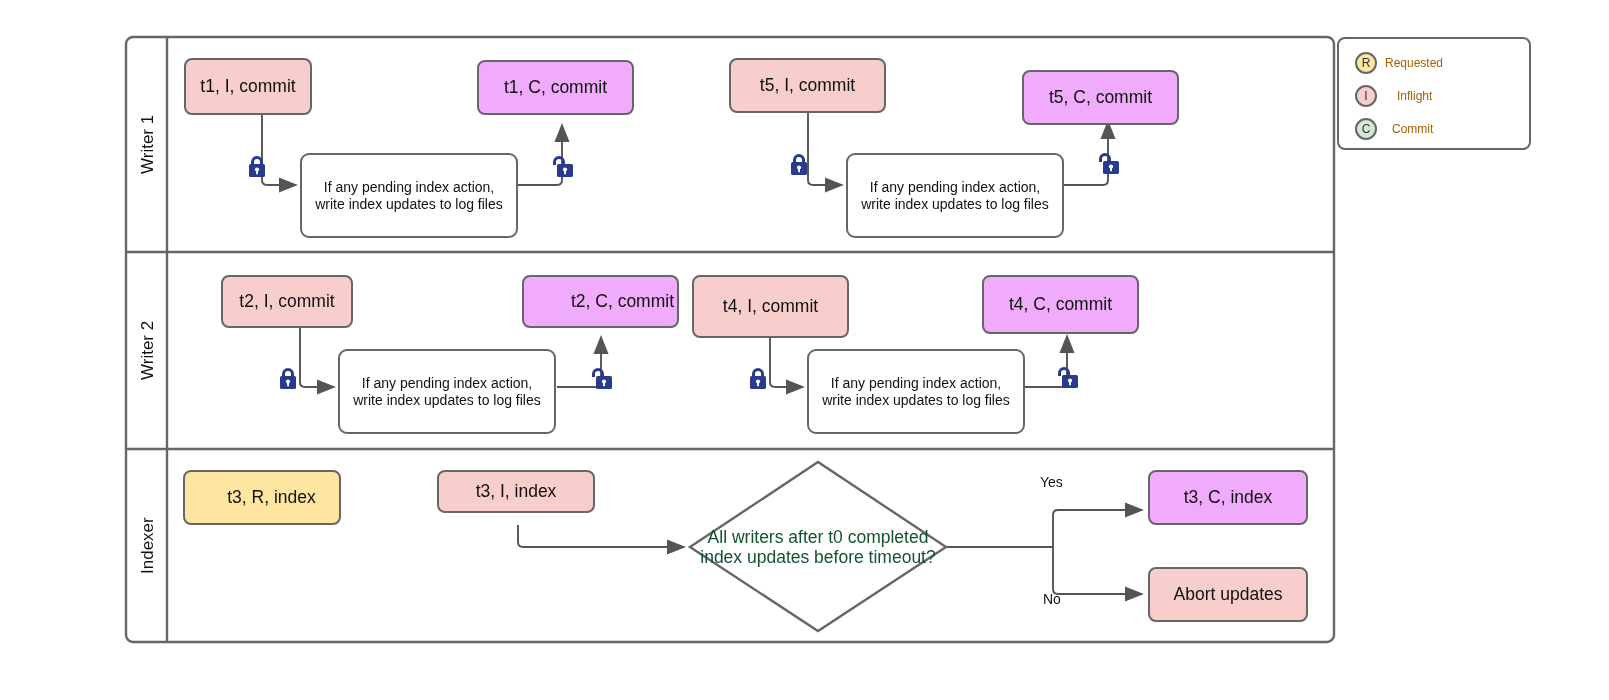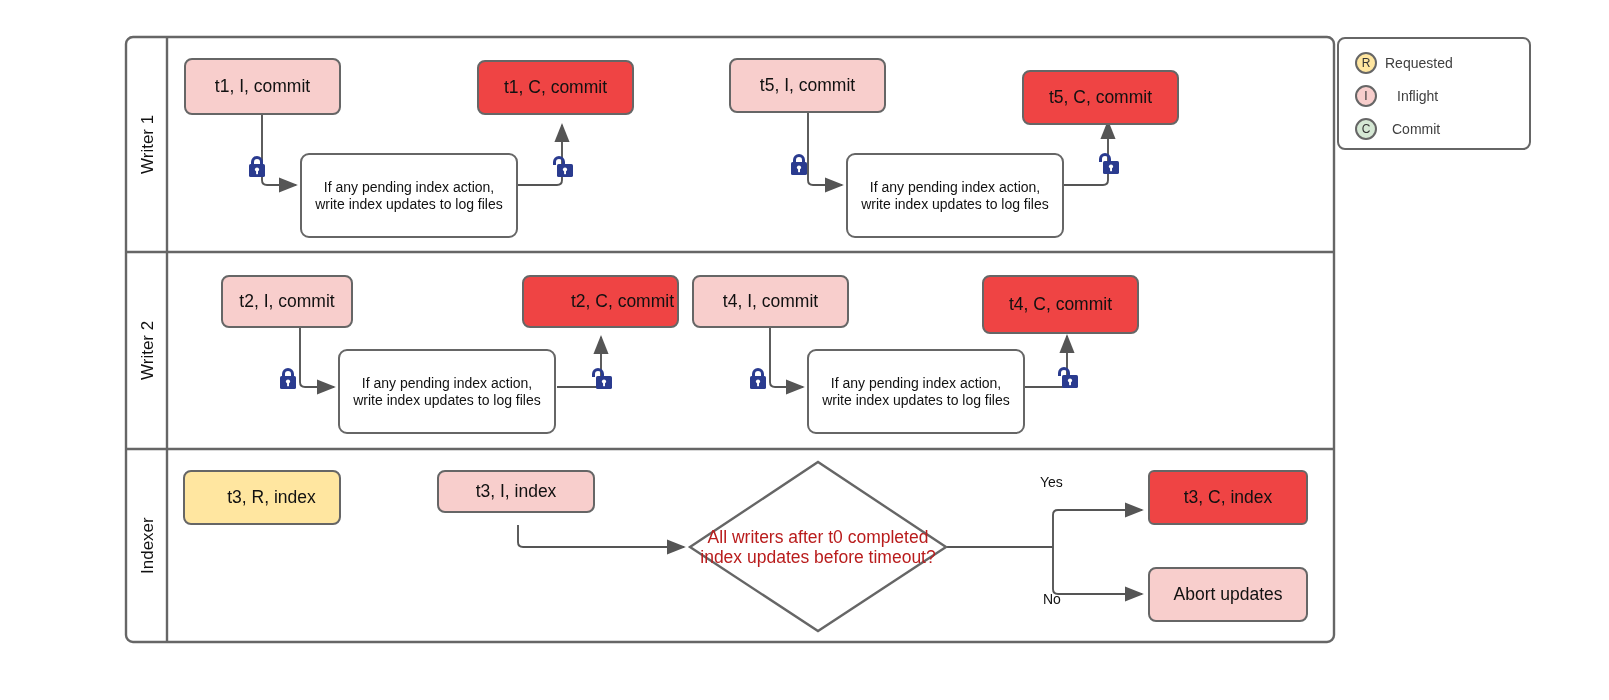--- a/index.html
+++ b/index.html
@@ -12,33 +12,33 @@
   svg#canvas{position:absolute;left:0;top:0;width:1609px;height:700px;}
   .lbl{
     position:absolute;display:flex;align-items:center;justify-content:center;
     text-align:center;line-height:1.16;pointer-events:none;
   }
   .nodebox{position:absolute;box-sizing:border-box;
     border:2.2px solid #666666;border-radius:8px;
     display:flex;align-items:center;justify-content:center;
     text-align:center;font-size:17.5px;color:#111;line-height:1.18;}
   .pink{background:#f8cecc;}
-  .green{background:#ef4444;}
+  .green{background:#f0abfc;}
   .yellow{background:#ffe6a0;padding-left:19px;}
   .white{background:#ffffff;border-radius:9px;font-size:14px;padding:4px 6px;}
   .lane-label{position:absolute;font-size:17px;color:#111;
     writing-mode:vertical-rl;transform:rotate(180deg);
     display:flex;align-items:center;justify-content:center;}
   .legend-box{position:absolute;left:1337px;top:37px;width:194px;height:113px;
     box-sizing:border-box;border:2.2px solid #666;border-radius:8px;background:#fff;}
   .legend-row{position:absolute;left:16px;display:flex;align-items:center;height:26px;}
   .legend-dot{width:22px;height:22px;border-radius:50%;border:2px solid #666;
     display:flex;align-items:center;justify-content:center;
     font-size:12px;color:#333;box-sizing:border-box;margin-right:8px;}
-  .legend-text{font-size:14px;color:#404040;}
+  .legend-text{font-size:12px;color:#a16207;}
   .branch-label{position:absolute;font-size:14px;color:#111;}
 </style>
 </head>
 <body>
 
 <div id="stage">
 
   <svg id="canvas">
     <defs>
       <marker id="arrow" markerWidth="10" markerHeight="8" refX="9" refY="4" orient="auto">
@@ -128,45 +128,45 @@
       <rect x="4" y="11" width="16" height="13" rx="1.6" fill="#2a3b8f"></rect>
       <circle cx="12" cy="16.5" r="2.1" fill="#ffffff"></circle>
       <rect x="11.1" y="17" width="1.9" height="4.2" fill="#ffffff"></rect>
     </g>
   </svg>
 
   <div class="lane-label" style="left:128px;top:37px;width:39px;height:215px;">Writer 1</div>
   <div class="lane-label" style="left:128px;top:252px;width:39px;height:197px;">Writer 2</div>
   <div class="lane-label" style="left:128px;top:449px;width:39px;height:193px;">Indexer</div>
 
-  <div class="nodebox pink" style="left:184px;top:58px;width:157px;height:57px;">t1, I, commit</div>
+  <div class="nodebox pink" style="left:184px;top:58px;width:128px;height:57px;">t1, I, commit</div>
   <div class="nodebox green" style="left:477px;top:60px;width:157px;height:55px;">t1, C, commit</div>
   <div class="nodebox white" style="left:300px;top:153px;width:218px;height:85px;">If any pending index action, write index updates to log files</div>
 
   <div class="nodebox pink" style="left:729px;top:58px;width:157px;height:55px;">t5, I, commit</div>
   <div class="nodebox green" style="left:1022px;top:58px;width:157px;height:55px;margin-top:12px;">t5, C, commit</div>
   <div class="nodebox white" style="left:846px;top:153px;width:218px;height:85px;">If any pending index action, write index updates to log files</div>
 
   <div class="nodebox pink" style="left:221px;top:275px;width:132px;height:53px;">t2, I, commit</div>
   <div class="nodebox green" style="left:522px;top:275px;width:157px;height:53px;padding-left:44px;">t2, C, commit</div>
   <div class="nodebox white" style="left:338px;top:349px;width:218px;height:85px;">If any pending index action, write index updates to log files</div>
 
-  <div class="nodebox pink" style="left:692px;top:275px;width:157px;height:53px;">t4, I, commit</div>
+  <div class="nodebox pink" style="left:692px;top:275px;width:157px;height:63px;">t4, I, commit</div>
   <div class="nodebox green" style="left:982px;top:275px;width:157px;height:59px;">t4, C, commit</div>
   <div class="nodebox white" style="left:807px;top:349px;width:218px;height:85px;">If any pending index action, write index updates to log files</div>
 
   <div class="nodebox yellow" style="left:183px;top:470px;width:158px;height:55px;">t3, R, index</div>
   <div class="nodebox pink" style="left:437px;top:470px;width:158px;height:43px;">t3, I, index</div>
 
-  <div class="lbl" style="left:692px;top:505px;width:252px;height:84px;font-size:17.5px;color:#b91c1c;">All writers after t0 completed index updates before timeout?</div>
+  <div class="lbl" style="left:692px;top:505px;width:252px;height:84px;font-size:17.5px;color:#14532d;">All writers after t0 completed index updates before timeout?</div>
 
   <div class="branch-label" style="left:1040px;top:474px;">Yes</div>
   <div class="branch-label" style="left:1043px;top:591px;">No</div>
 
-  <div class="nodebox green" style="left:1148px;top:470px;width:160px;height:55px;border-radius:6px;">t3, C, index</div>
+  <div class="nodebox green" style="left:1148px;top:470px;width:160px;height:55px;">t3, C, index</div>
   <div class="nodebox pink" style="left:1148px;top:567px;width:160px;height:55px;">Abort updates</div>
 
   <div class="legend-box">
     <div class="legend-row" style="top:11px;">
       <span class="legend-dot" style="background:#ffe6a0;">R</span>
       <span class="legend-text">Requested</span>
     </div>
     <div class="legend-row" style="top:44px;">
       <span class="legend-dot" style="background:#f8cecc;">I</span>
       <span class="legend-text" style="margin-left:12px;">Inflight</span>

